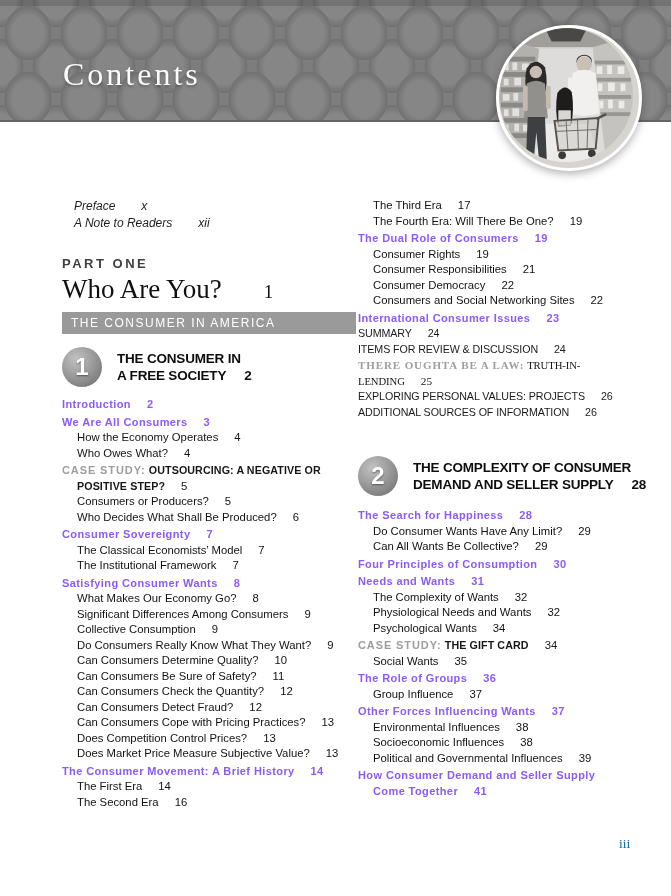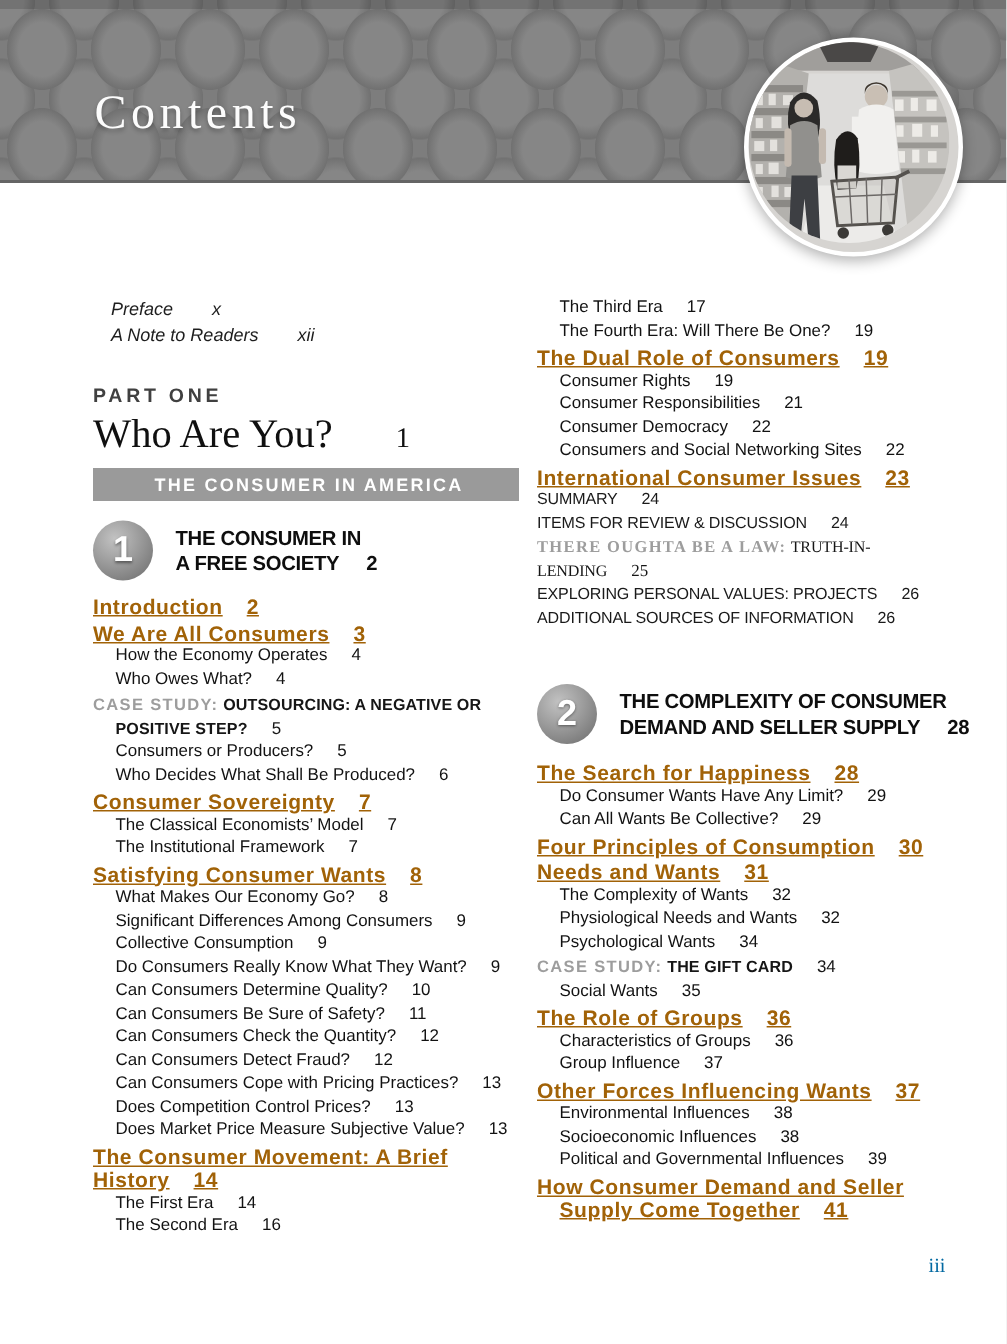--- a/index.html
+++ b/index.html
@@ -35,37 +35,37 @@
   .fm-row{font-style:italic;font-size:12px;line-height:17px;color:#1e1e1e;}
   .fm-page{margin-left:26px;font-style:italic;}
 
   
   .part{margin-top:24px;}
   .part-kicker{font-size:13px;font-weight:bold;letter-spacing:2.5px;color:#404040;}
   .part-titleline{margin-top:3px;}
   .part-title{font-family:"Liberation Serif",serif;font-size:27px;color:#101010;}
   .part-page{font-family:"Liberation Serif",serif;font-size:19px;margin-left:42px;color:#101010;}
   .part-bar{margin-top:7px;width:270px;background:var(--bar-gray,#9a9a9a);color:#ffffff;
-          font-size:12px;font-weight:bold;letter-spacing:1.5px;padding:4px 5px 4px 9px;text-align:center;}
+          font-size:12px;font-weight:normal;letter-spacing:1.5px;padding:4px 15px 4px 9px;}
 
   
   .chapter-head{display:flex;align-items:flex-start;margin-top:13px;}
   .ch-circle{flex:0 0 auto;width:40px;height:40px;border-radius:50%;
           background:radial-gradient(circle at 36% 30%, #c2c2c2, #9b9b9b 45%, #7d7d7d 78%, #6f6f6f);
           color:#ffffff;font-size:24px;font-weight:bold;text-align:center;line-height:40px;
           text-shadow:0 1px 2px rgba(0,0,0,0.45);}
   .ch-title{margin-left:15px;padding-top:3px;font-size:13.5px;font-weight:bold;
           line-height:17px;letter-spacing:-0.2px;color:#0e0e0e;}
   .ch-page{margin-left:18px;}
   .chapter-head.second{margin-top:36px;}
 
   
   .entries{margin-top:10px;}
   .row{font-size:11.3px;line-height:15.5px;color:#161616;}
-  .row.h1{font-size:14px;font-weight:bold;letter-spacing:0.4px;color:#a16207;margin-top:2px;text-decoration:underline;}
+  .row.h1{font-size:11px;font-weight:bold;letter-spacing:0.4px;color:#8b5cf6;margin-top:2px;}
   .row.h2{padding-left:15px;color:#121212;}
   .row.case{margin-top:2px;padding-left:15px;text-indent:-15px;}
   .row.hang{padding-left:15px;text-indent:-15px;max-width:252px;}
   .row.end{font-size:10.7px;letter-spacing:-0.1px;color:#1a1a1a;}
   .row.law{margin-top:1px;font-family:Liberation Serif, serif;}
   .row .prefix{color:var(--label-gray,#9d9d9d);font-weight:bold;font-size:11px;letter-spacing:0.9px;}
   .row.case .txt{font-weight:bold;font-size:10.7px;letter-spacing:0.1px;}
   .row.law .txt{font-size:10.7px;font-weight:normal;letter-spacing:-0.1px;}
   .pg{margin-left:16px;}
 
@@ -257,21 +257,20 @@
         <div class="row h2"><span class="txt">Do Consumer Wants Have Any Limit?</span><span class="pg">29</span></div>
         <div class="row h2"><span class="txt">Can All Wants Be Collective?</span><span class="pg">29</span></div>
         <div class="row h1"><span class="txt">Four Principles of Consumption</span><span class="pg">30</span></div>
         <div class="row h1"><span class="txt">Needs and Wants</span><span class="pg">31</span></div>
         <div class="row h2"><span class="txt">The Complexity of Wants</span><span class="pg">32</span></div>
         <div class="row h2"><span class="txt">Physiological Needs and Wants</span><span class="pg">32</span></div>
         <div class="row h2"><span class="txt">Psychological Wants</span><span class="pg">34</span></div>
         <div class="row case"><span class="prefix">CASE STUDY:</span> <span class="txt">THE GIFT CARD</span><span class="pg">34</span></div>
         <div class="row h2"><span class="txt">Social Wants</span><span class="pg">35</span></div>
         <div class="row h1"><span class="txt">The Role of Groups</span><span class="pg">36</span></div>
-        <div class="row h2"><span class="txt">Characteristics of Groups</span><span class="pg">36</span></div>
         <div class="row h2"><span class="txt">Group Influence</span><span class="pg">37</span></div>
         <div class="row h1"><span class="txt">Other Forces Influencing Wants</span><span class="pg">37</span></div>
         <div class="row h2"><span class="txt">Environmental Influences</span><span class="pg">38</span></div>
         <div class="row h2"><span class="txt">Socioeconomic Influences</span><span class="pg">38</span></div>
         <div class="row h2"><span class="txt">Political and Governmental Influences</span><span class="pg">39</span></div>
         <div class="row h1 hang"><span class="txt">How Consumer Demand and Seller Supply Come Together</span><span class="pg">41</span></div>
       </div>
   </section>
 
   <div class="folio">iii</div>

